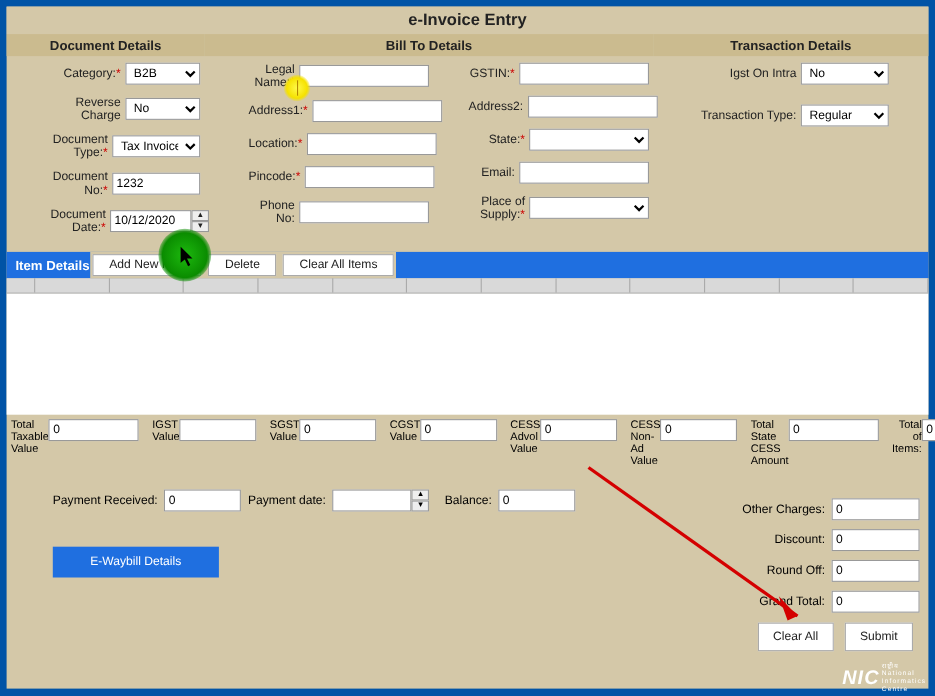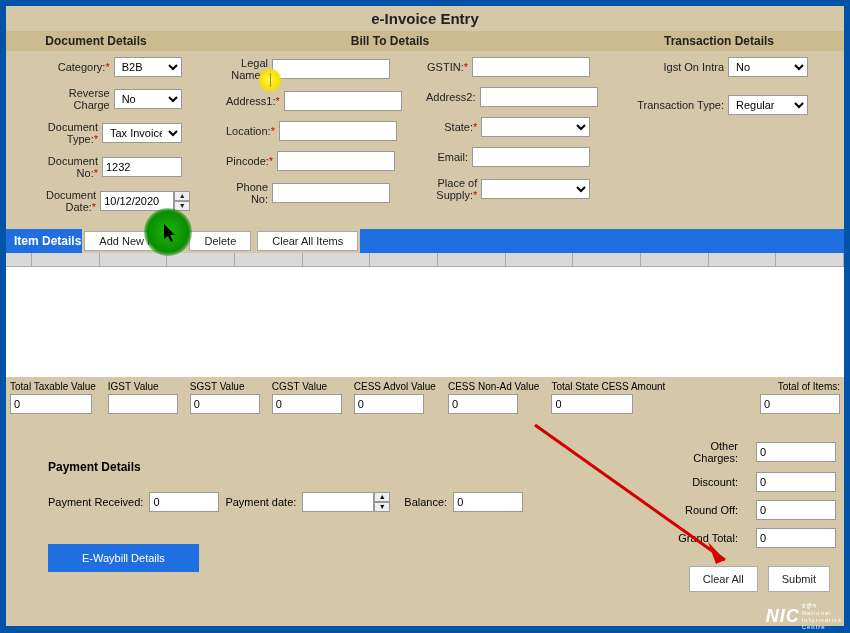--- a/index.html
+++ b/index.html
@@ -31,39 +31,39 @@
   
   .item-bar { background:#1f6fe0; color:#fff; height:24px; display:flex; align-items:center; padding:0 8px; font-size:12px; font-weight:bold; justify-content:flex-start; }
   .item-bar .btns { display:flex; gap:6px; background:#d4c8a8; padding:2px; margin:-2px -8px -2px 1px; }
   .wbtn { background:#fff; border:1px solid #aaa; font-size:11px; padding:3px 14px; cursor:pointer; color:#222;}
   .grid-head { display:flex; background:#d9d9d9; height:14px; border-bottom:1px solid #aaa;}
   .grid-head div { border-right:1px solid #aaa; flex:1; }
   .grid-head div:first-child{ flex:0 0 26px;}
   .grid-body { background:#fff; height:110px; }
   
   .totals { display:flex; padding:4px 4px; gap:12px; font-size:10px; flex-wrap:nowrap; }
-  .tot { display:flex; flex-direction:column; }
+  .tot { display:flex; flex-direction:row; }
   .tot span { margin-bottom:2px; }
   .tot input { width:70px; }
   .tot.wide input { width:82px;}
   .tot.right { margin-left:auto; text-align:right;}
   .tot.right input{ width:80px;}
   
   .lower { padding:6px 8px 8px 8px; display:flex; }
   .pay { flex:1; padding:8px 0 0 34px; font-size:11px;}
   .pay h4 { font-size:12px; font-weight:bold; margin:28px 0 18px 0;}
   .pay .prow { display:flex; align-items:center; gap:6px; }
   .pay .prow label { }
   .pay .prow input { width:70px;}
   .pay .prow .dspin{ display:flex;}
   .pay .prow .dspin input{ width:72px;}
   .ewb { margin-top:32px; background:#1f6fe0; color:#fff; border:none; padding:8px 34px; font-size:11px; cursor:pointer;}
   .charges { width:200px; font-size:11px; padding-top:16px;}
   .charges .row { justify-content:flex-end; margin-bottom:8px;}
-  .charges .row label{ width:90px; text-align:right; padding-right:18px;}
+  .charges .row label{ width:90px; text-align:right; padding-right:6px;}
   .charges .row input{ width:80px;}
   .footer-btns { position:absolute; right:14px; bottom:34px; display:flex; gap:10px;}
   .footer-btns .wbtn { padding:6px 13px;}
   .nic { position:absolute; right:8px; bottom:2px; color:#fff; font-weight:bold; font-style:italic; font-size:18px; letter-spacing:1px;}
   .nic small{ font-size:6px; font-weight:normal; font-style:normal; display:inline-block; line-height:7px; vertical-align:middle; margin-left:2px;}
   
   .hl { position:absolute; left:258px; top:68px; width:24px; height:24px; border-radius:50%; background:radial-gradient(circle,#fff94a 0%,#f5e100 55%,rgba(245,225,0,0) 75%); display:flex; align-items:center; justify-content:center; pointer-events:none;}
   .hl::after{ content:""; width:1px; height:14px; background:#b58900;}
   .gdot{ position:absolute; left:144px; top:208px; width:48px; height:48px; border-radius:50%; background:radial-gradient(circle,#1db90e 0%,#0a8c00 60%,rgba(10,140,0,0) 78%); pointer-events:none;}
   .cursor{ position:absolute; left:164px; top:224px; pointer-events:none;}
@@ -234,21 +234,20 @@
         <input type="text" value="0" style="">
       </div>
     <div class="tot right">
         <span>Total of Items:</span>
         <input type="text" value="0" style="">
       </div>
   </div>
 
   <div class="lower">
     <div class="pay">
-      <h4>Payment Details</h4>
       <div class="prow">
         <label>Payment Received:</label>
         <input type="text" value="0" style="">
         <label style="">Payment date:</label>
         <div class="dspin">
           <input type="text" value="" style="">
           <div class="spin">
               <div>▲</div>
               <div>▼</div>
             </div>

